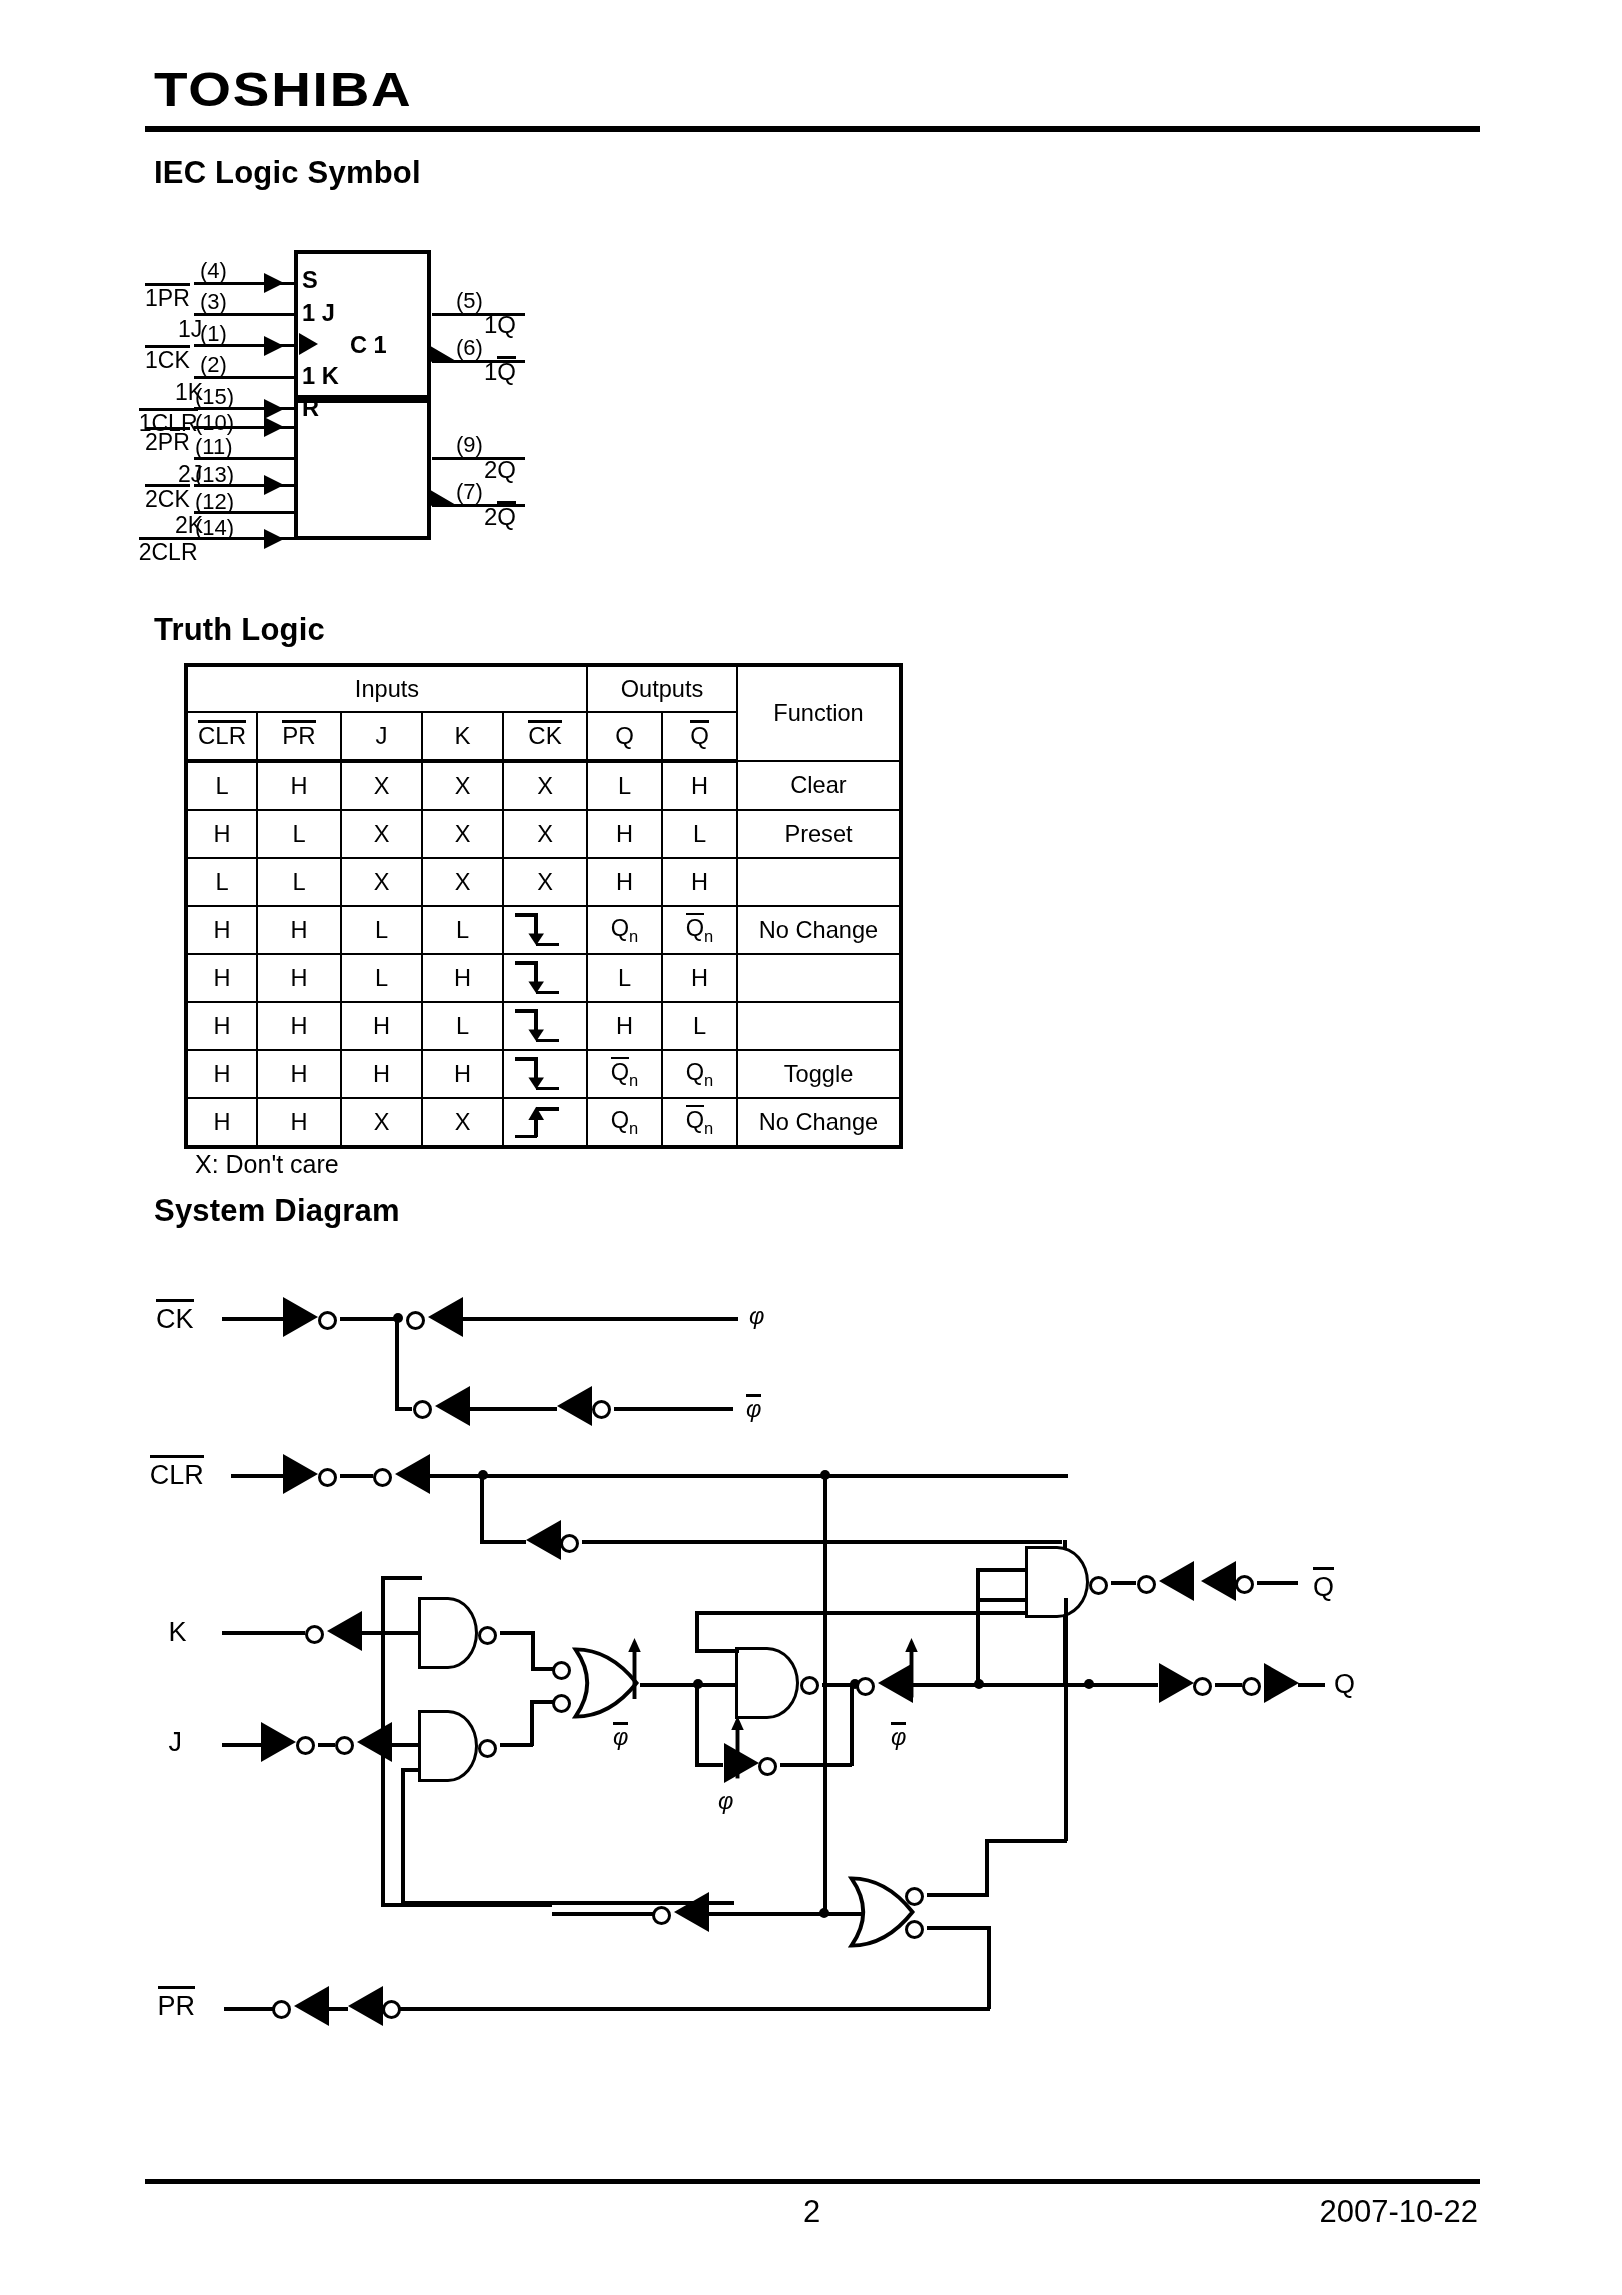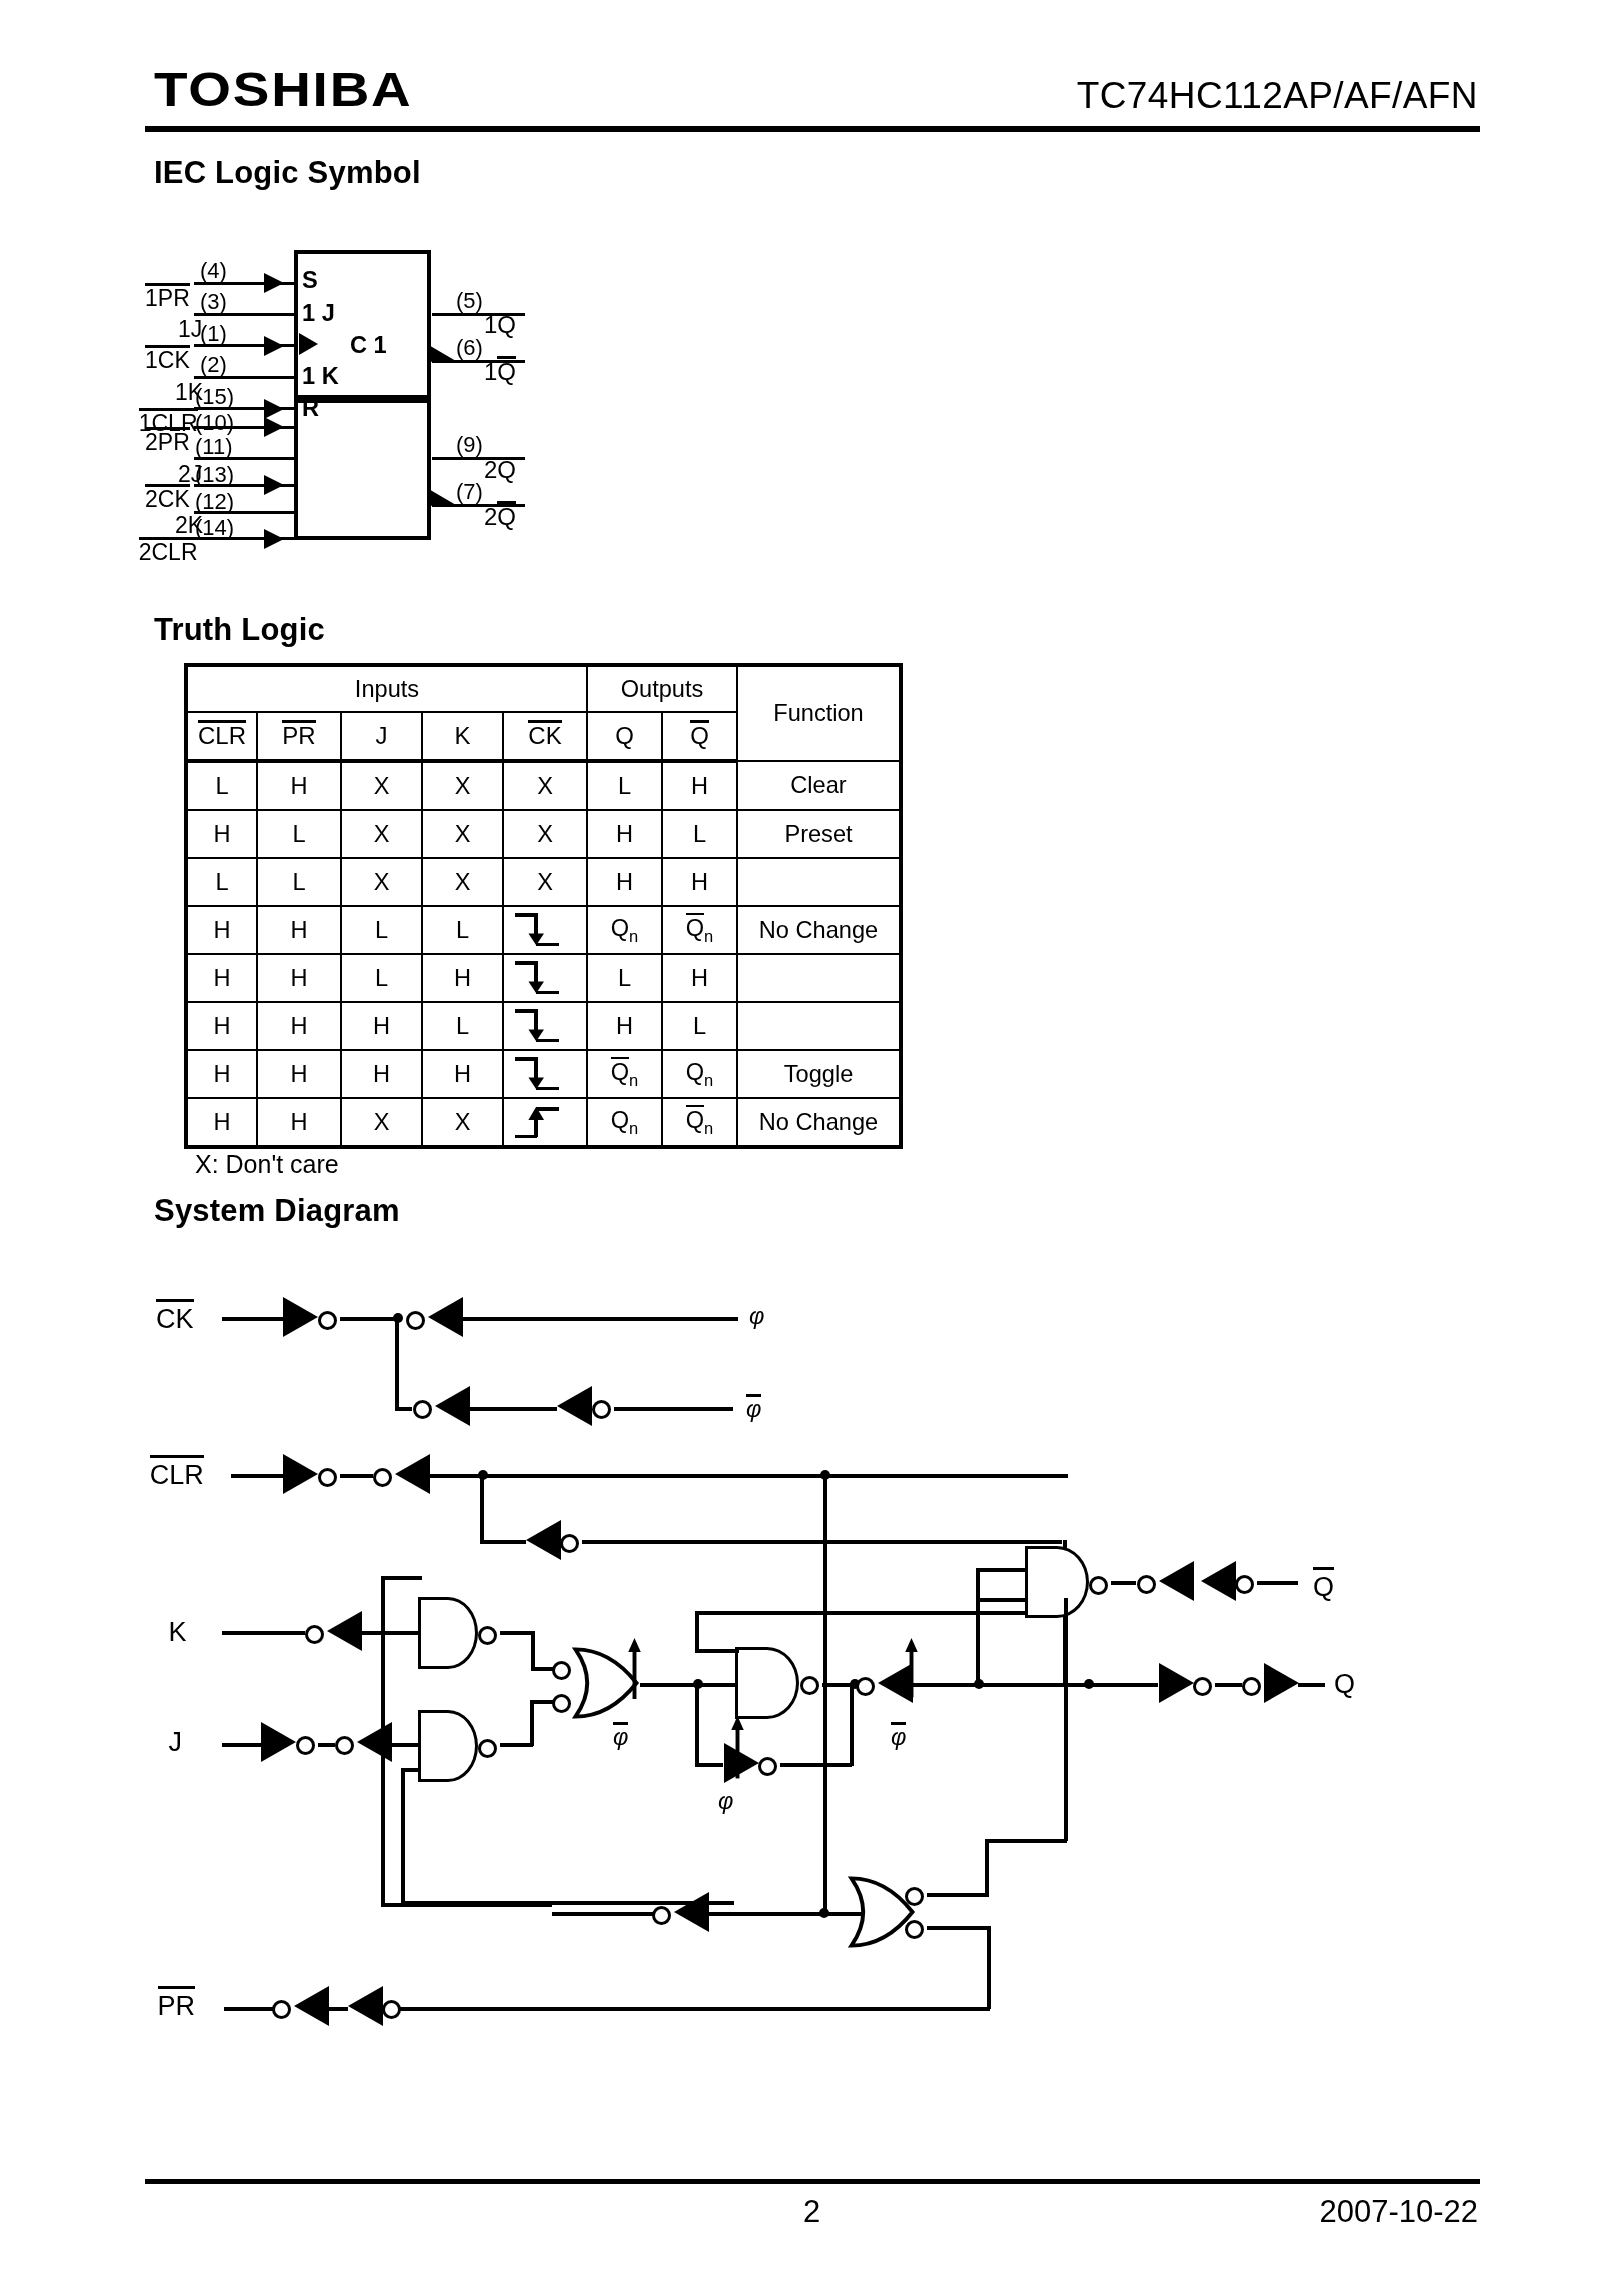--- a/index.html
+++ b/index.html
@@ -103,21 +103,20 @@
   .ftr-rule{position:absolute;left:145px;top:2179px;width:1335px;height:4.7px;background:#000;}
   .pageno{position:absolute;left:0;right:0;top:2194px;text-align:center;font-size:31px;}
   .fdate{position:absolute;right:145px;top:2194px;font-size:31px;}
 </style>
 </head>
 <body>
 
 <div class="page">
 
   <div class="brand">TOSHIBA</div>
-  <div class="partno">TC74HC112AP/AF/AFN</div>
   <div class="hdr-rule"></div>
 
   <div class="h2" style="left:154px;top:155px;">IEC Logic Symbol</div>
 
   <div id="iec">
 
     <div class="box" style="left:149px;top:14px;width:137px;height:149px;"></div>
     <div class="box" style="left:149px;top:163px;width:137px;height:141px;"></div>
 
     <div class="nlab" style="left:0px;top:49px;"><span class="ov">1PR</span></div>

